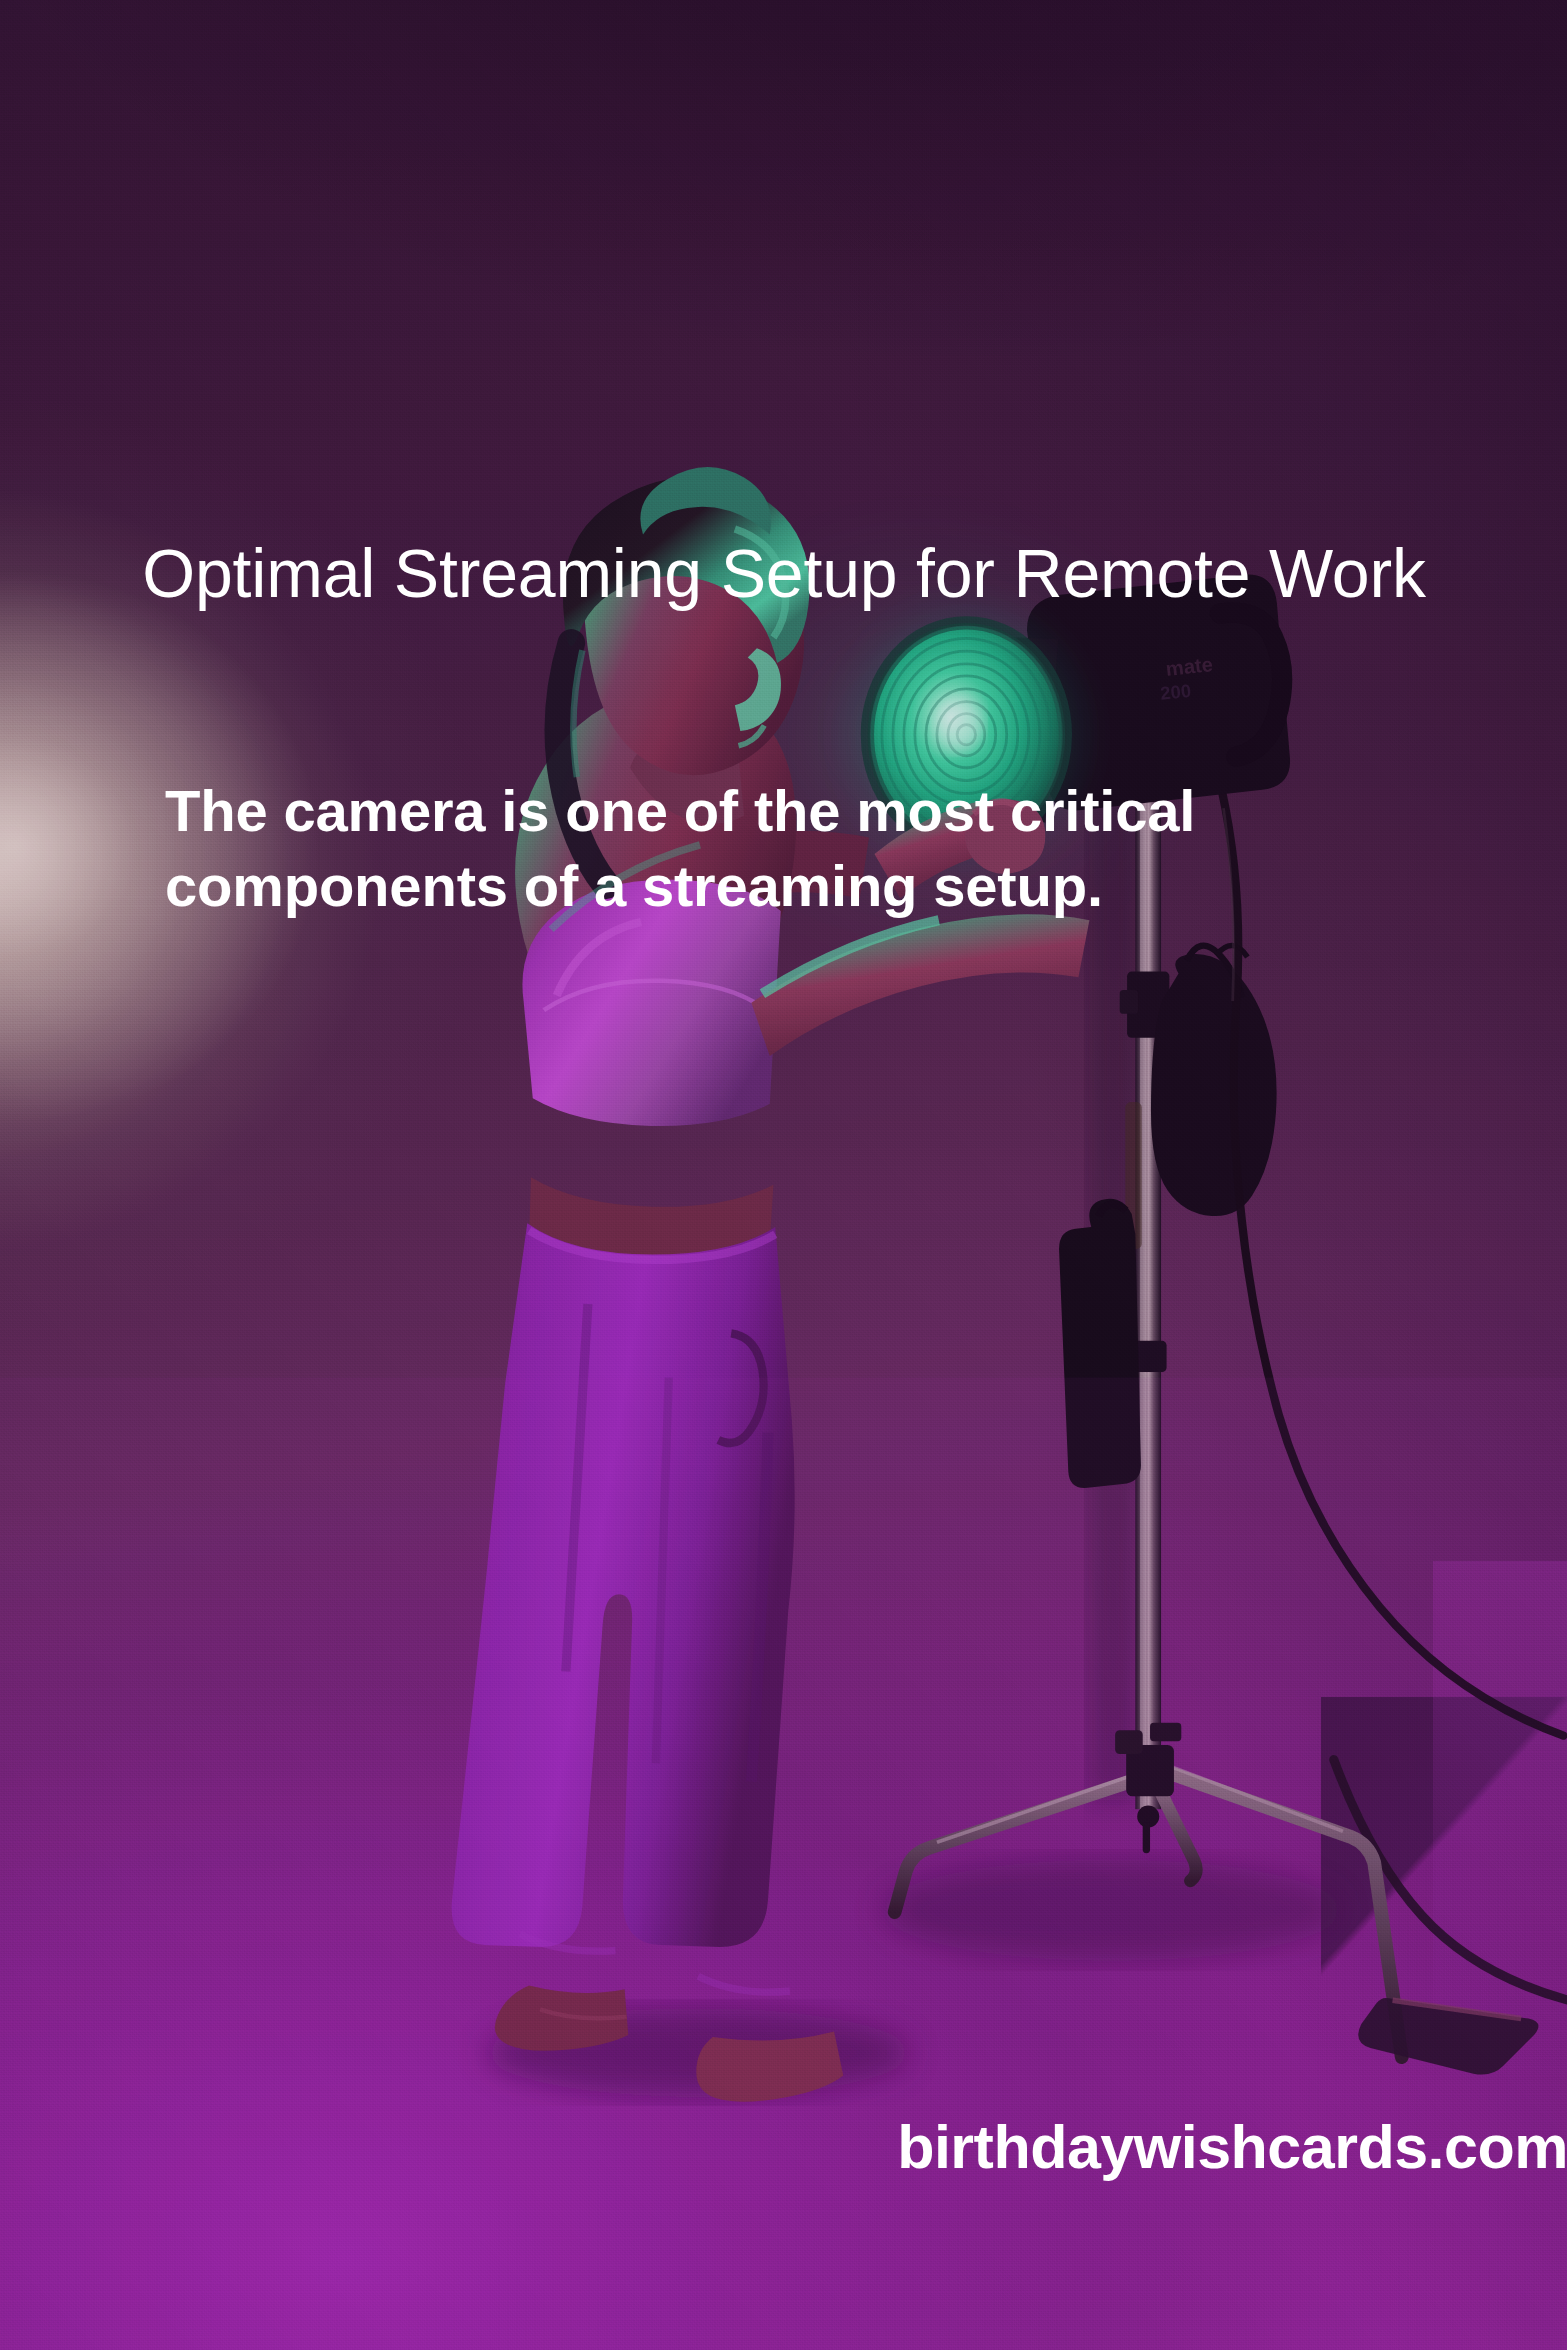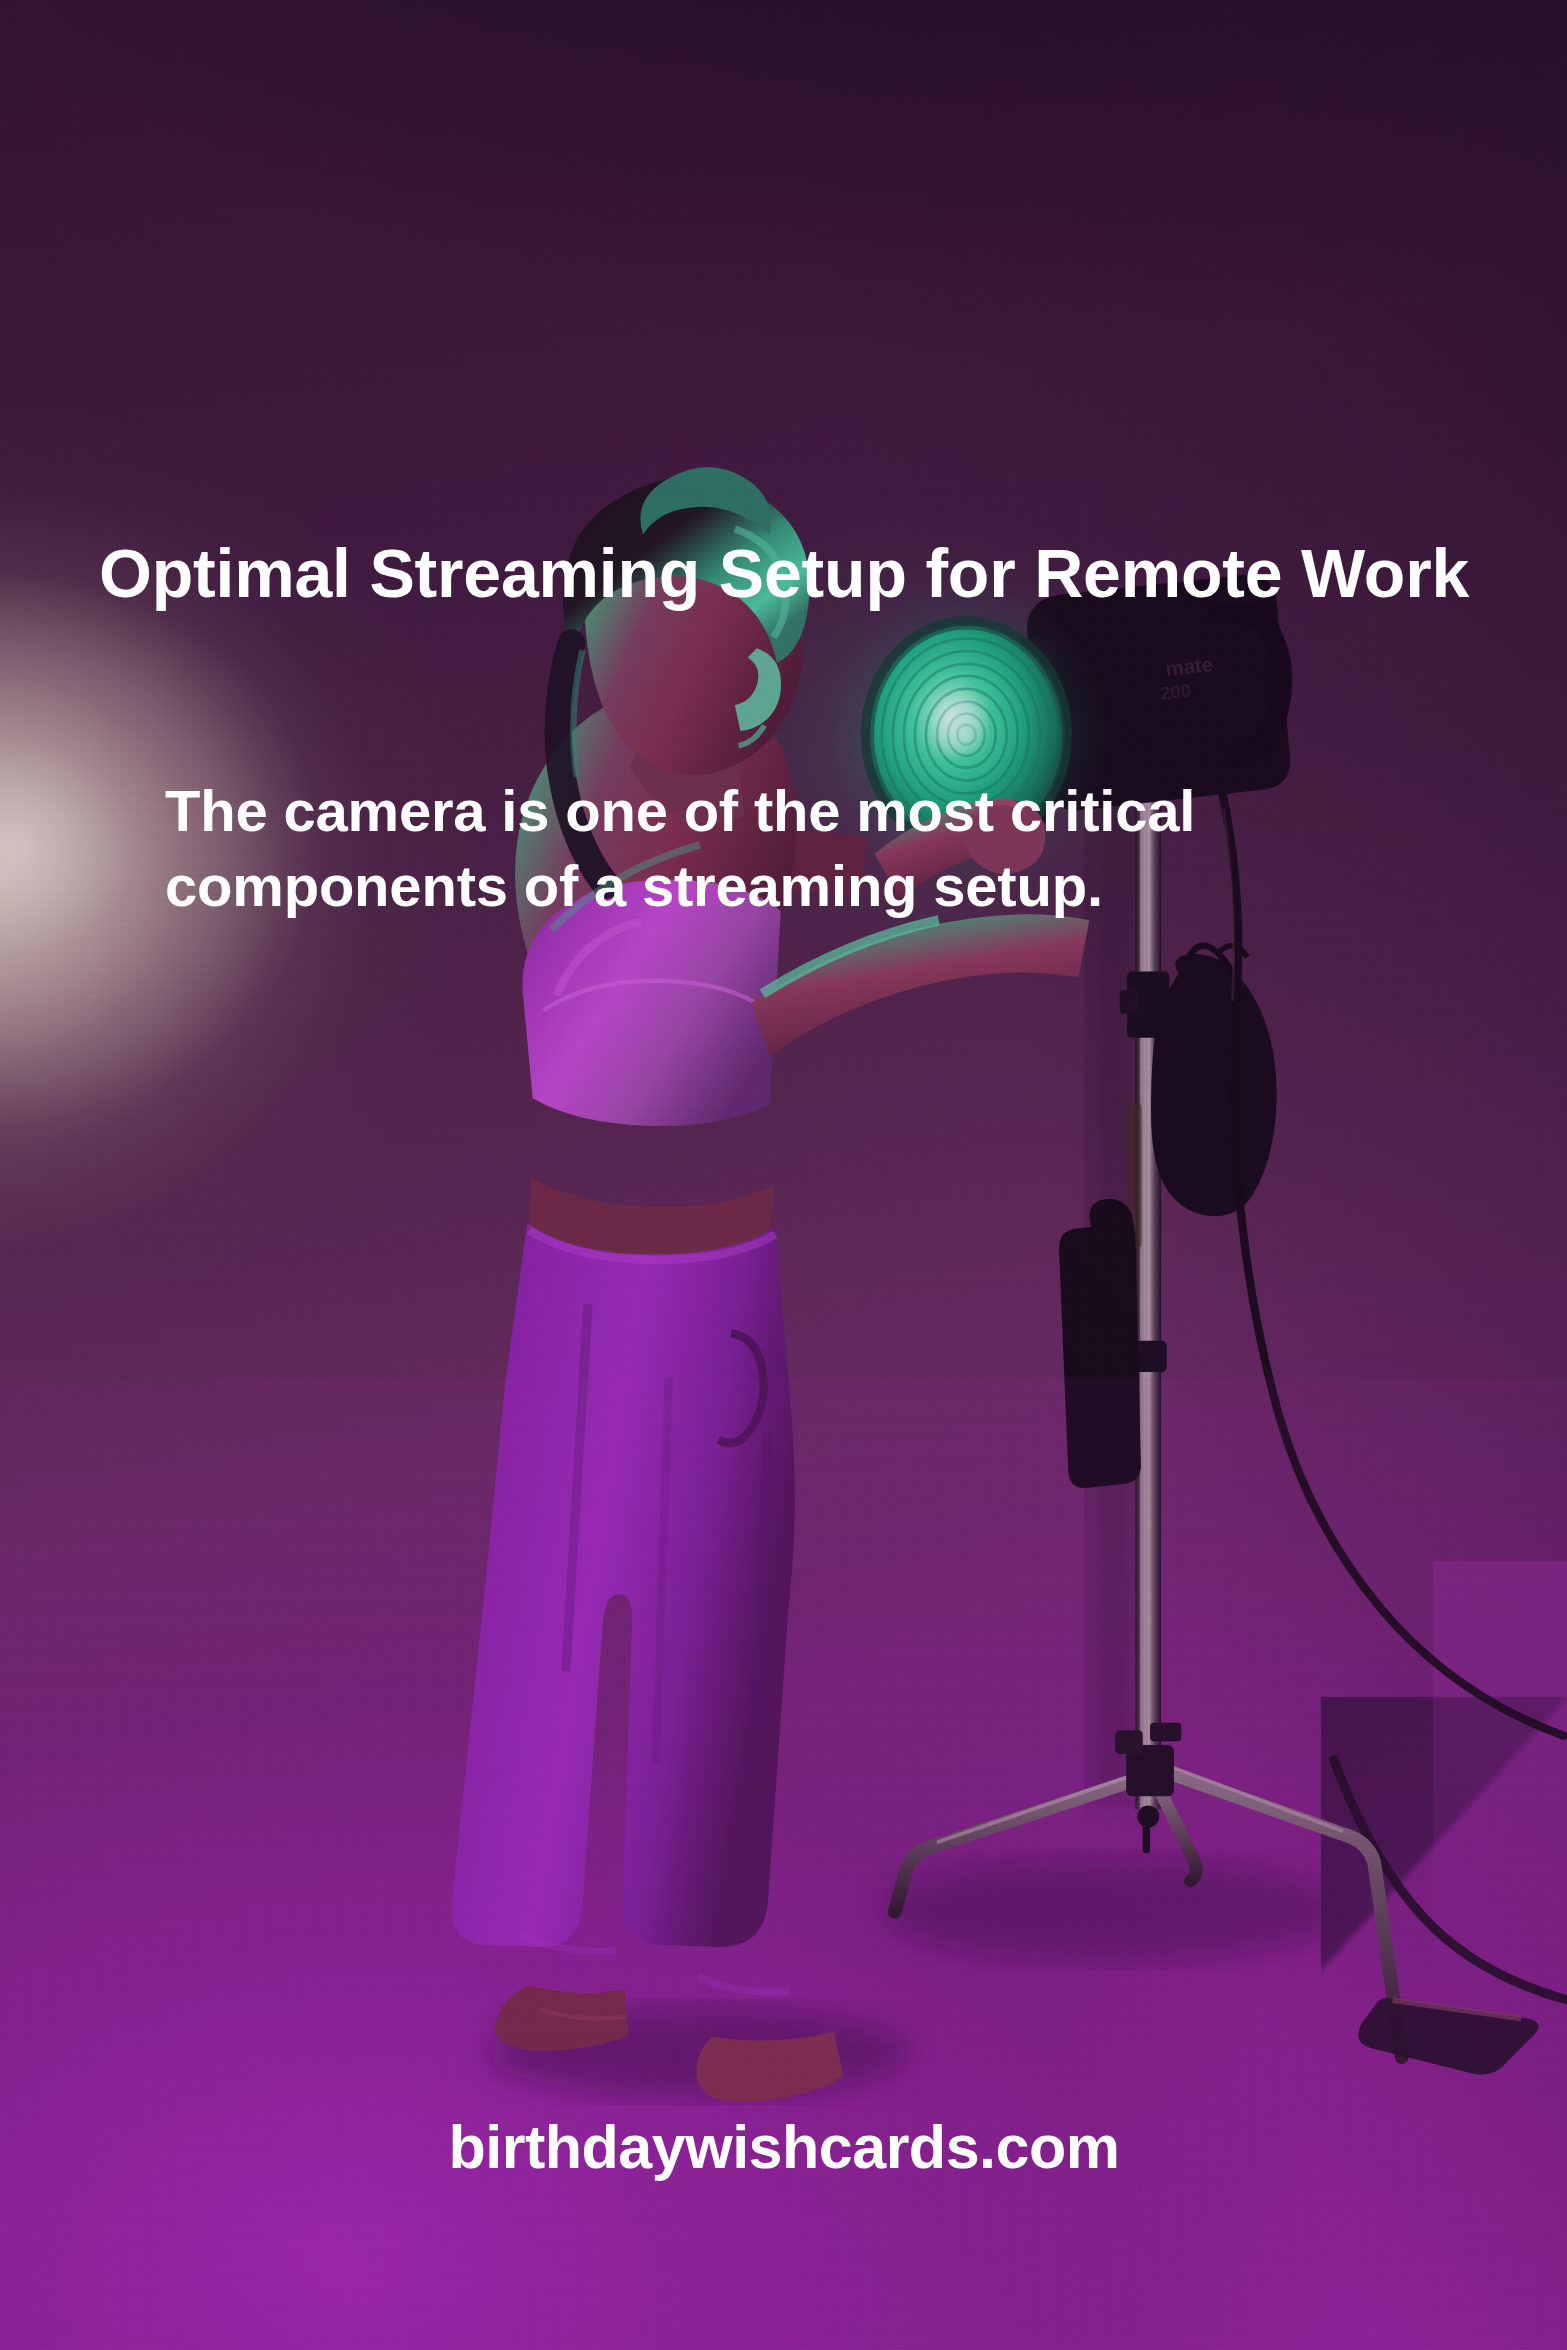--- a/index.html
+++ b/index.html
@@ -123,21 +123,21 @@
     display:block;
   }
 
   .headline {
     position:absolute;
     left:0; right:0;
     top:533px;
     text-align:center;
     color:#ffffff;
     font-family:"Liberation Sans", sans-serif;
-    font-weight:bold;
+    font-weight:normal;
     font-size:68px;
     line-height:1.18;
     letter-spacing:-0.2px;
     padding:0 87px;
   }
 
   .subhead {
     position:absolute;
     left:0; right:0;
     top:773px;
@@ -148,21 +148,21 @@
     font-size:58px;
     line-height:1.30;
     letter-spacing:-0.2px;
     padding:0 165px;
   }
 
   .footer {
     position:absolute;
     left:0; right:0;
     top:2112px;
-    text-align:center;
+    text-align:right;
     color:#ffffff;
     font-family:"Liberation Sans", sans-serif;
     font-weight:bold;
     font-size:61px;
     letter-spacing:-0.5px;
   }
 </style>
 </head>
 <body>
 

